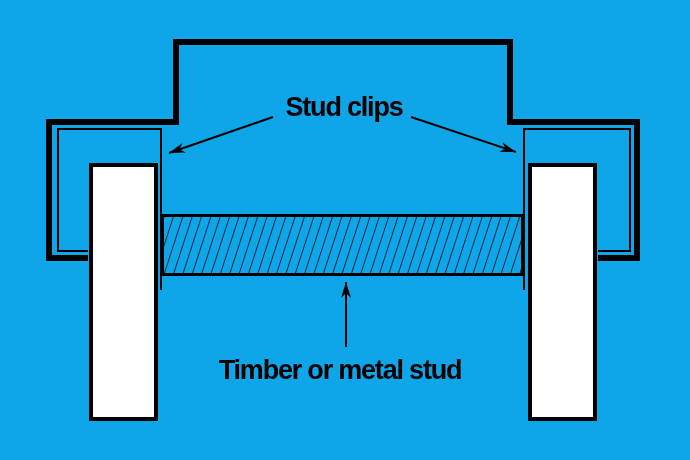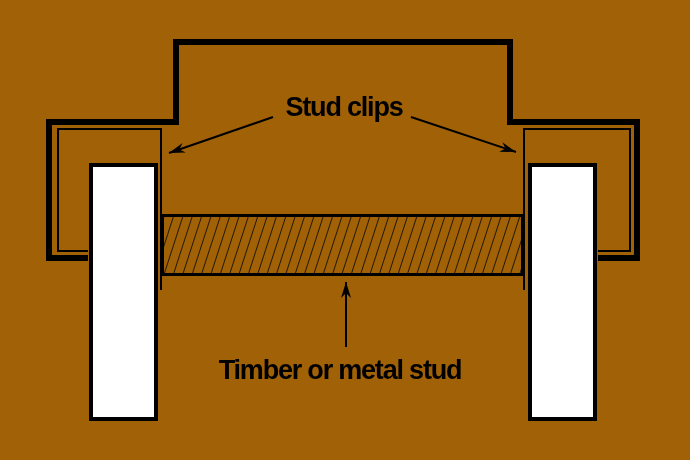--- a/index.html
+++ b/index.html
@@ -4,21 +4,21 @@
 <style>
   html, body {
     margin: 0;
     padding: 0;
     background: #ffffff;
   }
   .stage {
     position: relative;
     width: 690px;
     height: 460px;
-    background: #a16207;
+    background: #0ea5e9;
     overflow: hidden;
     font-family: "Liberation Sans", sans-serif;
   }
   .stage svg { display: block; }
   .lbl {
     font-family: "Liberation Sans", sans-serif;
     font-weight: bold;
     font-size: 27px;
     letter-spacing: -1.2px;
   }

